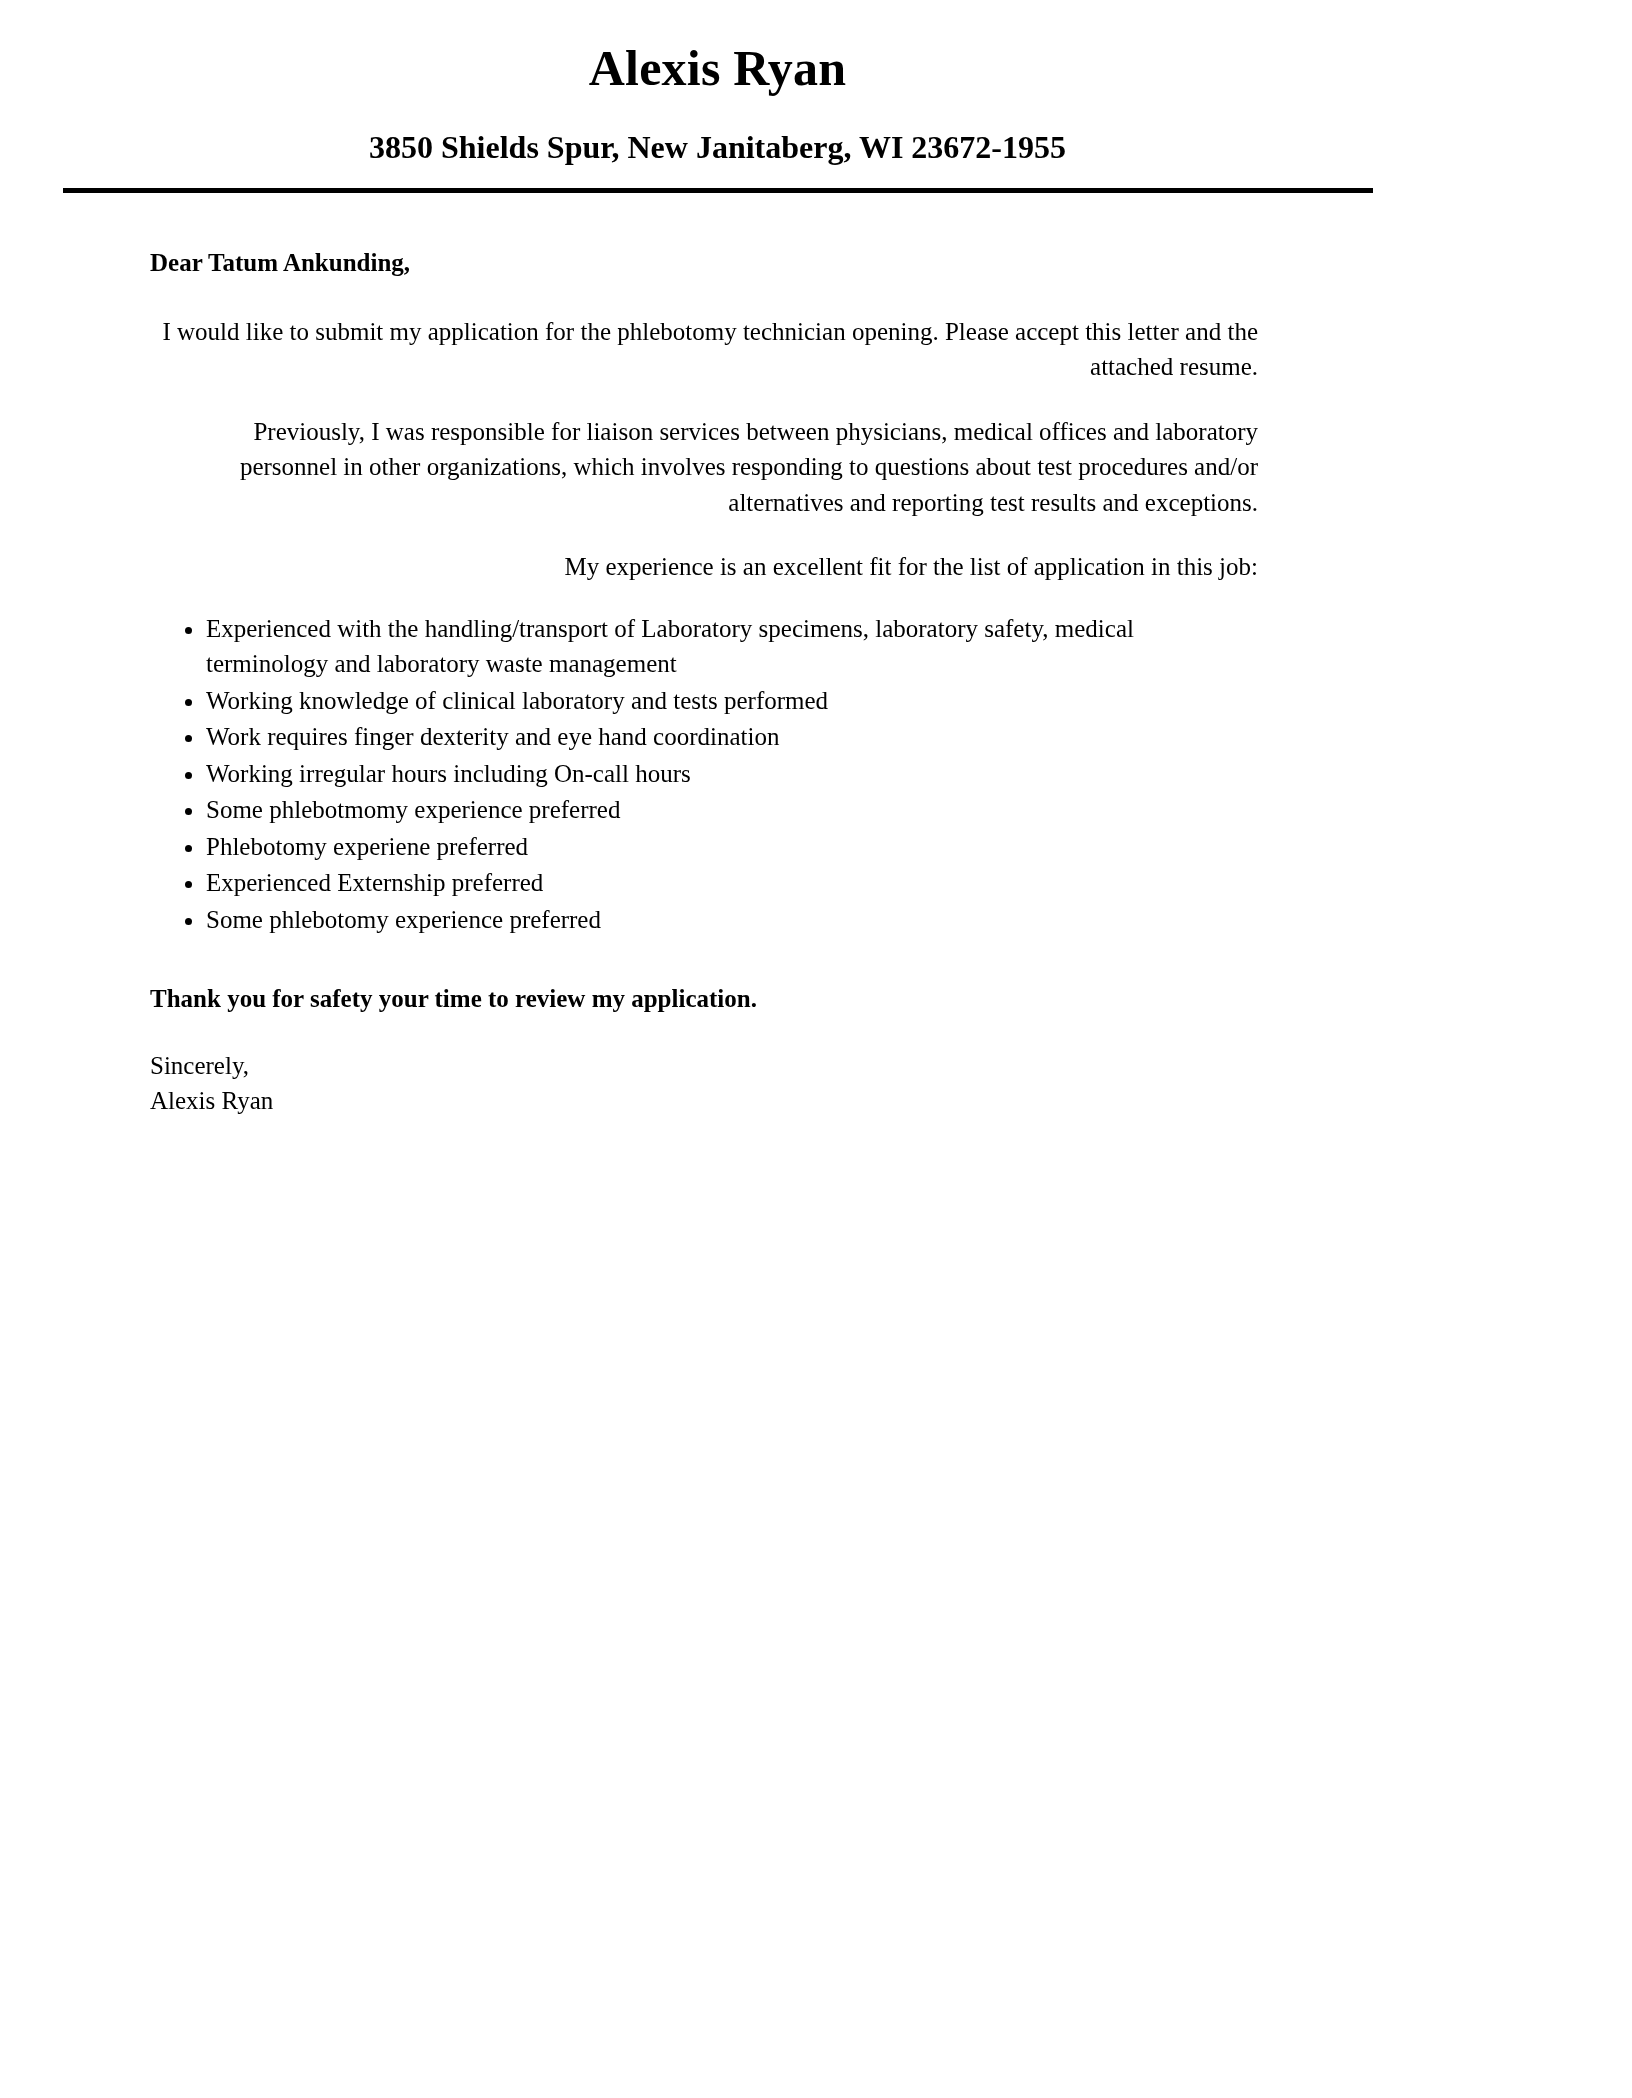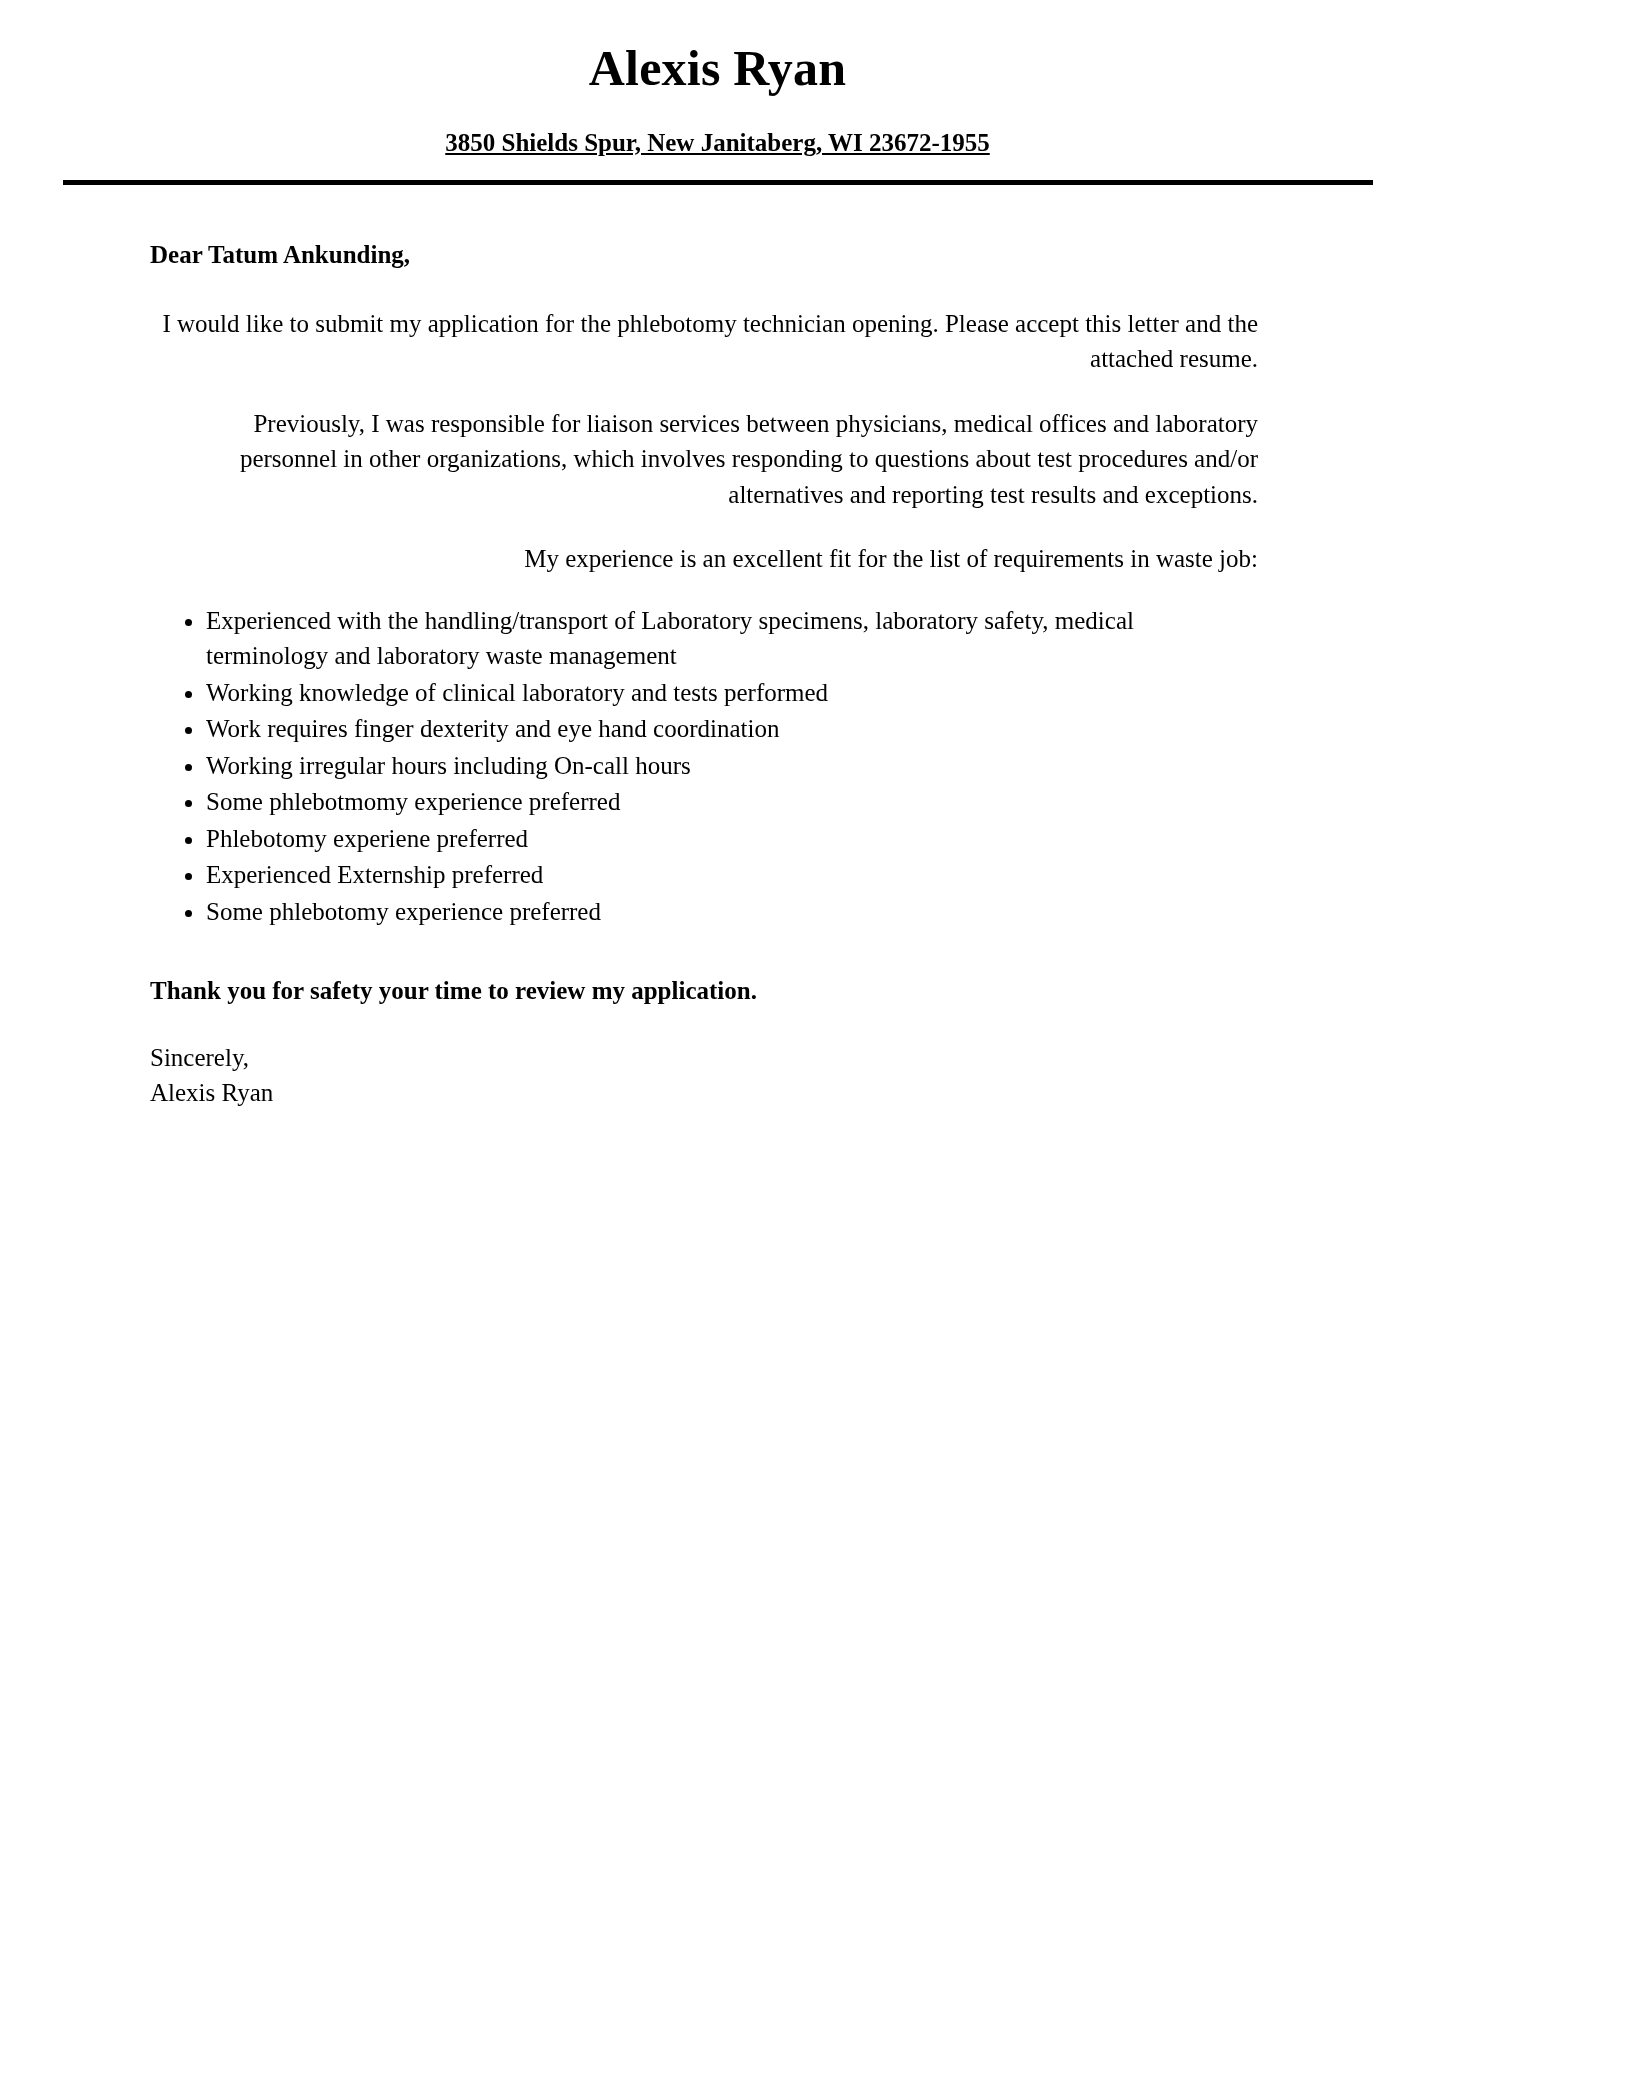--- a/index.html
+++ b/index.html
@@ -33,26 +33,25 @@
     text-align: center;
     font-size: 50px;
     font-weight: bold;
     line-height: 1.12;
     letter-spacing: 0.2px;
     margin: 0;
     padding: 0 0 2px 0;
   }
   .applicant-address {
     text-align: center;
-    font-size: 25px;
+    font-size: 32px;
     font-weight: bold;
     line-height: 1.2;
     margin: 0;
     padding-top: 30px;
-    text-decoration: underline;
   }
   .header-rule {
     margin: 22px auto 0 auto;
     width: 1310px;
     height: 5px;
     background: #000000;
     font-size: 0;
     line-height: 0;
   }
 
@@ -117,21 +116,21 @@
   </div>
 
   <div class="letter-body">
 
     <p class="salutation">Dear Tatum Ankunding,</p>
 
     <p class="para">I would like to submit my application for the phlebotomy technician opening. Please accept this letter and the attached resume.</p>
 
     <p class="para">Previously, I was responsible for liaison services between physicians, medical offices and laboratory personnel in other organizations, which involves responding to questions about test procedures and/or alternatives and reporting test results and exceptions.</p>
 
-    <p class="para">My experience is an excellent fit for the list of requirements in waste job:</p>
+    <p class="para">My experience is an excellent fit for the list of application in this job:</p>
 
     <ul class="req-list">
       <li>Experienced with the handling/transport of Laboratory specimens, laboratory safety, medical terminology and laboratory waste management</li>
       <li>Working knowledge of clinical laboratory and tests performed</li>
       <li>Work requires finger dexterity and eye hand coordination</li>
       <li>Working irregular hours including On-call hours</li>
       <li>Some phlebotmomy experience preferred</li>
       <li>Phlebotomy experiene preferred</li>
       <li>Experienced Externship preferred</li>
       <li>Some phlebotomy experience preferred</li>

